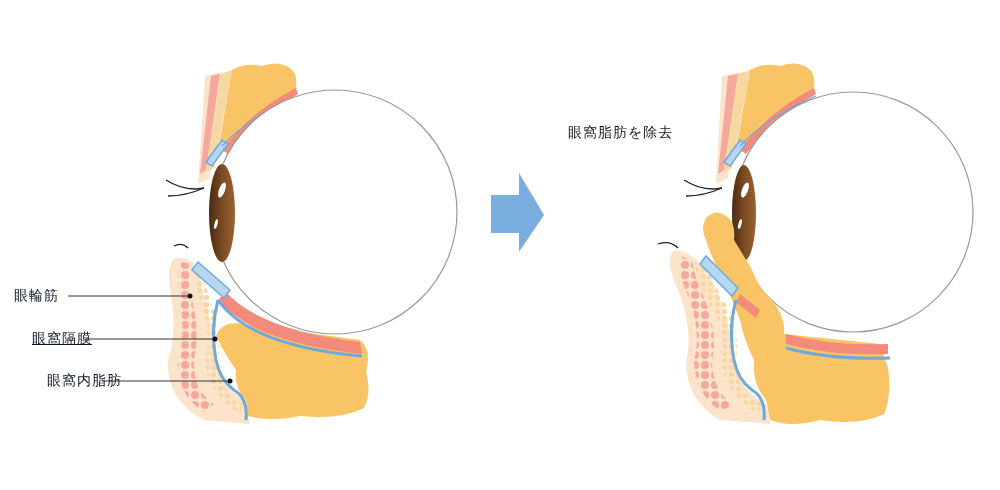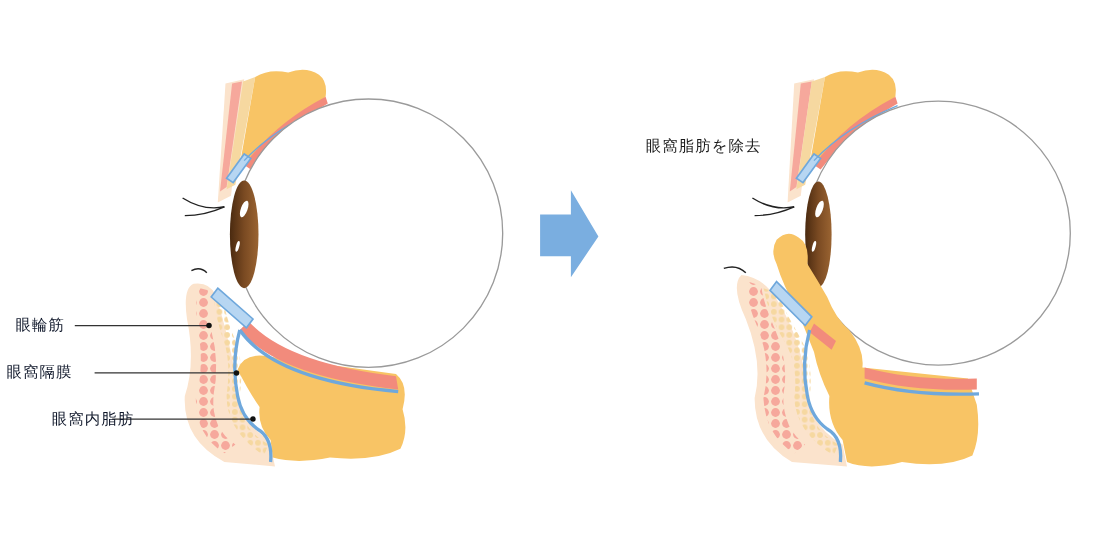--- a/index.html
+++ b/index.html
@@ -113,15 +113,15 @@
       <path d="M706,256 L738,288 L732,296 L700,264 Z" fill="#b7d6f2" stroke="#6fa8dc" stroke-width="1.5"></path>
       <path d="M740,294 L760,310 L756,318 L736,302 Z" fill="#f28b7c"></path>
       <path d="M786,334 Q830,346 888,344 L888,354 Q830,356 786,344 Z" fill="#f28b7c"></path>
       <path d="M786,348 Q830,360 890,358" fill="none" stroke="#6fa8dc" stroke-width="3"></path>
       <path d="M736,300 Q728,330 734,360 Q738,380 752,390 Q766,398 764,420" fill="none" stroke="#6fa8dc" stroke-width="3"></path>
     </g>
   </g>
 </svg>
 
 <div class="label" style="left:14px; top:287px;">眼輪筋</div>
-<div class="label" style="left:6px; top:330px;">眼窩隔膜</div>
+<div class="label" style="left:32px; top:330px;text-decoration:underline;">眼窩隔膜</div>
 <div class="label" style="left:14px; top:372px;padding-left:33px;">眼窩内脂肪</div>
-<div class="caption" style="left:568px; top:124px;margin-left:19px;">眼窩脂肪を除去</div>
+<div class="caption" style="left:568px; top:124px;">眼窩脂肪を除去</div>
 
 </body></html>

